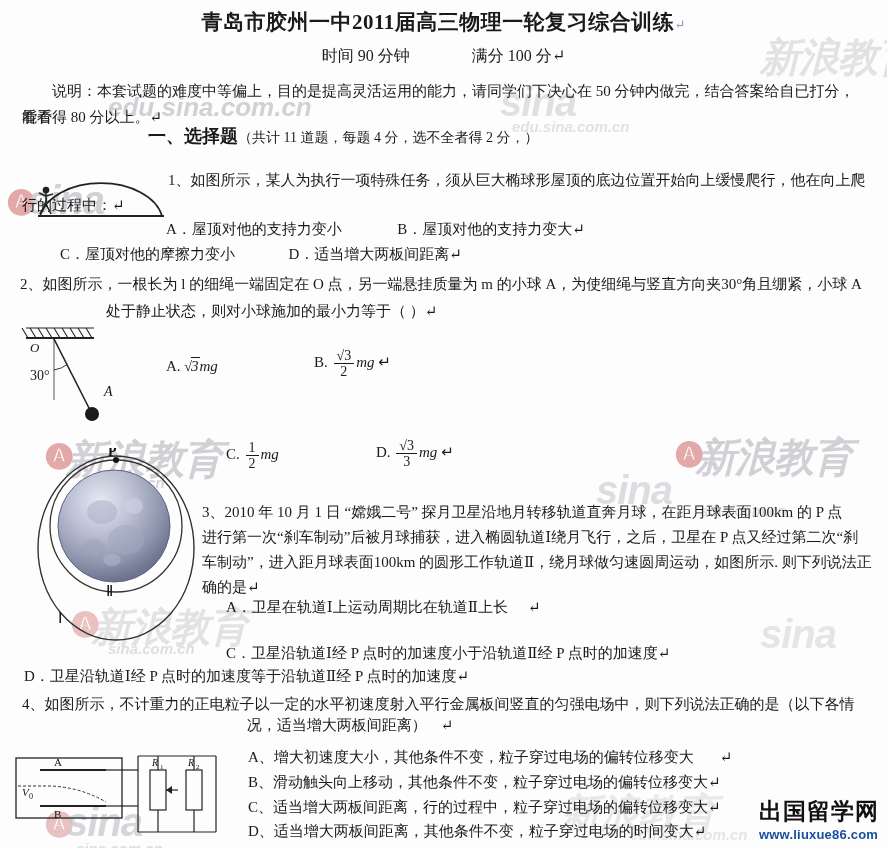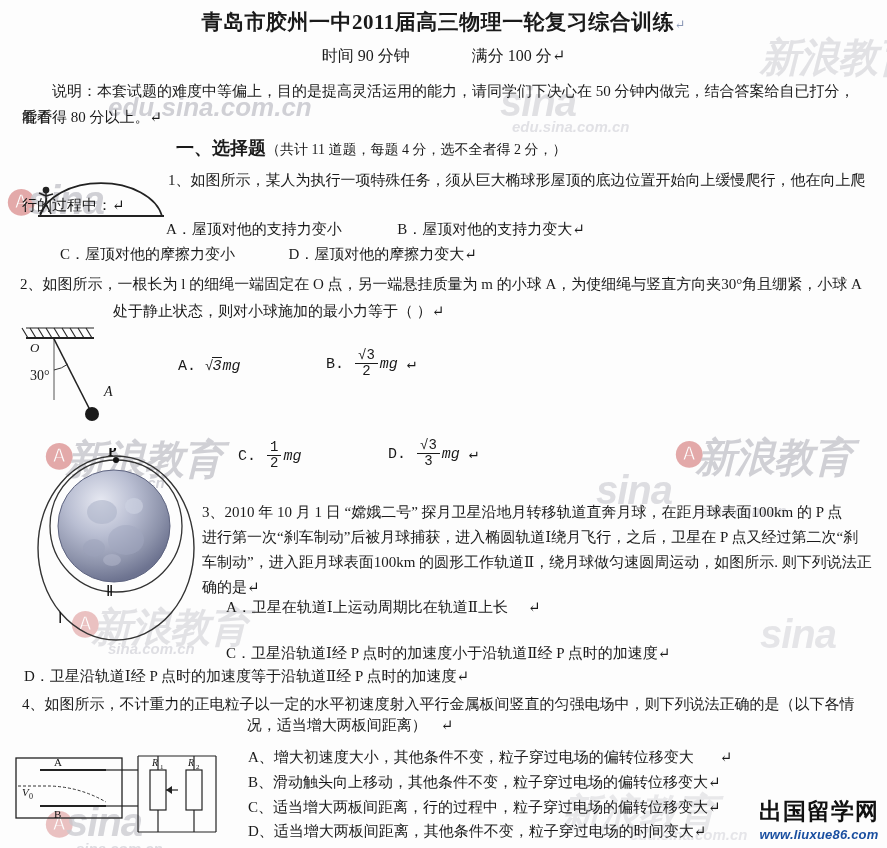--- a/index.html
+++ b/index.html
@@ -80,23 +80,22 @@
     position: absolute;
     left: 22px; top: 78px; width: 845px;
     font-size: 15px;
     line-height: 26px;
     text-indent: 30px;
   }
   .note-l2 { position: absolute; left: 22px; top: 104px; width: 845px; font-size: 15px; line-height: 26px; }
 
   .section-head {
     position: absolute;
-    left: 148px; top: 136px;
+    left: 148px; top: 124px;
     font-size: 17px;
-    margin-left: 28px;
   }
   .section-head .b { font-weight: bold; font-size: 18px; }
   .section-head .small { font-size: 14px; }
 
   .q1-text {
     position: absolute;
     left: 168px; top: 168px; width: 710px;
     font-size: 15px; line-height: 25px;
   }
   .q1-text2 {
@@ -109,23 +108,23 @@
     font-size: 15px;
   }
   .q1-opt-ab .gap { display: inline-block; width: 48px; }
   .q1-opt-cd {
     position: absolute; left: 60px; top: 245px;
     font-size: 15px;
   }
   .q1-opt-cd .gap { display: inline-block; width: 46px; }
 
   .q2-l1 { position: absolute; left: 20px; top: 272px; width: 866px; font-size: 15px; line-height: 24px; }
-  .q2-l2 { position: absolute; left: 106px; top: 299px; width: 600px; font-size: 15px; line-height: 24px; margin-left: 7px; }
-
-  .opt-math { position: absolute; font-size: 15px; font-family: Liberation Mono, monospace; margin-left: 12px; }
+  .q2-l2 { position: absolute; left: 106px; top: 299px; width: 600px; font-size: 15px; line-height: 24px; }
+
+  .opt-math { position: absolute; font-size: 15px; font-family: Liberation Serif, serif; }
   .opt-2a { left: 166px; top: 358px; }
   .opt-2b { left: 314px; top: 348px; }
   .opt-2c { left: 226px; top: 440px; }
   .opt-2d { left: 376px; top: 438px; }
   .it { font-style: italic; }
   .frac {
     display: inline-flex; flex-direction: column;
     vertical-align: middle; text-align: center;
     margin: 0 2px; line-height: 1.08;
   }
@@ -154,24 +153,24 @@
   
   .fig { position: absolute; z-index: 2; }
   .fig-dome { left: 24px; top: 172px; }
   .fig-pend { left: 16px; top: 318px; }
   .fig-moon { left: 18px; top: 448px; }
   .fig-plates { left: 10px; top: 740px; }
 
   
   .brand {
     position: absolute; right: 8px; bottom: 6px; z-index: 4;
-    text-align: center; font-family: "Liberation Sans", sans-serif;
+    text-align: left; font-family: "Liberation Sans", sans-serif;
   }
   .brand .cn { font-size: 23px; font-weight: bold; color: #111; letter-spacing: 1px; }
-  .brand .url { font-size: 13px; font-weight: bold; color: #1a4fa0; letter-spacing: .2px; font-style: italic; }
+  .brand .url { font-size: 13px; font-weight: bold; color: #1a4fa0; letter-spacing: .2px; }
 </style>
 </head>
 <body>
 
 <div class="page">
 
   <div class="wm wm-logo" style="left:8px; top:184px;">🅐</div>
   <div class="wm wm-sina" style="left:28px; top:178px;">sina</div>
   <div class="wm wm-edu" style="left:108px; top:92px;">edu.sina.com.cn</div>
   <div class="wm wm-sina" style="left:500px; top:80px; opacity:.55;">sina</div>
@@ -329,21 +328,21 @@
       <span>行的过程中：</span><span class="pilcrow">↵</span>
     </div>
     <div class="q1-opt-ab">
       <span>A．屋顶对他的支持力变小</span>
       <span class="gap"></span>
       <span>B．屋顶对他的支持力变大</span><span class="pilcrow">↵</span>
     </div>
     <div class="q1-opt-cd">
       <span>C．屋顶对他的摩擦力变小</span>
       <span class="gap"></span>
-      <span>D．屋顶对他的摩擦力变大</span><span class="pilcrow">↵</span>
+      <span>D．适当增大两板间距离</span><span class="pilcrow">↵</span>
     </div>
 
     <div class="q2-l1">2、如图所示，一根长为 l 的细绳一端固定在 O 点，另一端悬挂质量为 m 的小球 A，为使细绳与竖直方向夹30°角且绷紧，小球 A</div>
     <div class="q2-l2">
       <span>处于静止状态，则对小球施加的最小力等于（   ）</span><span class="pilcrow">↵</span>
     </div>
 
     <div class="opt-math opt-2a">
       <span>A.</span>
       <span class="sqrt"><span class="rad">√</span><span class="bar it">3</span></span><span class="it">mg</span>

